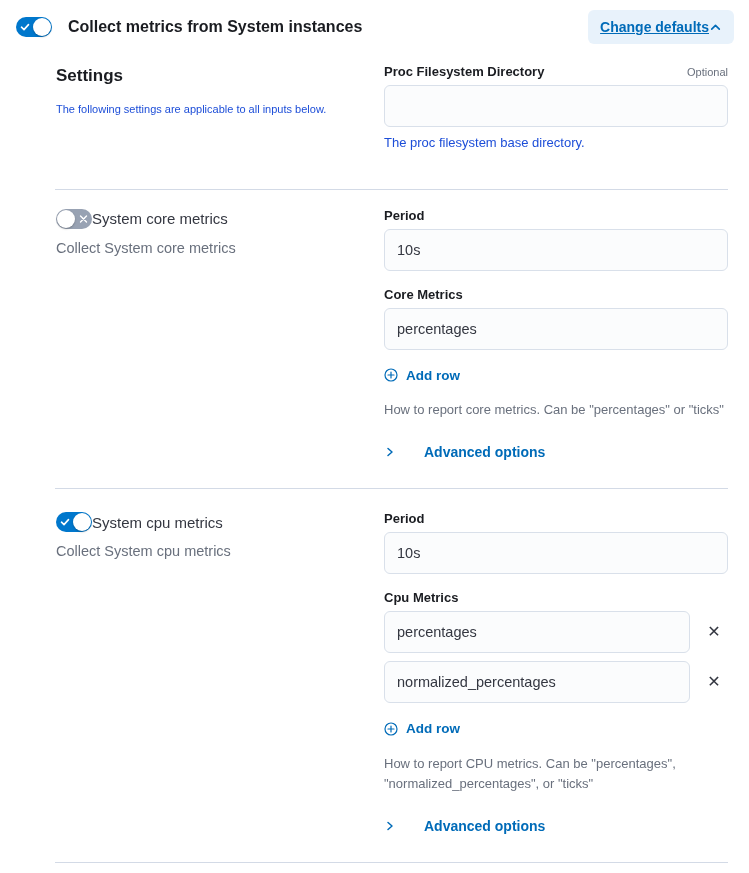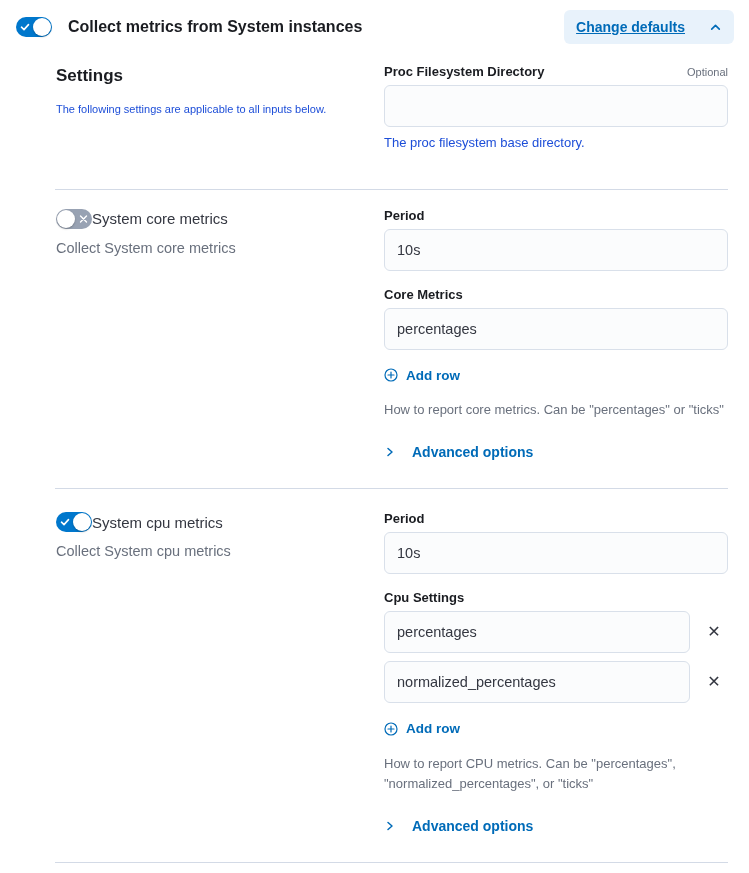--- a/index.html
+++ b/index.html
@@ -2,21 +2,21 @@
 <html><head>
 <meta charset="utf-8">
 <style>
   * { margin:0; padding:0; box-sizing:border-box; }
   html,body { width:749px; height:873px; background:#fff; overflow:hidden;
     font-family:"Liberation Sans", sans-serif; color:#343741; }
 
   
   .header { display:flex; align-items:center; padding:10px 15px 0 16px; }
   .header-title { flex:1; margin-left:16px; font-size:16px; font-weight:700; color:#1a1c21; }
-  .change-defaults { display:inline-flex; align-items:center; gap:24px;
+  .change-defaults { display:inline-flex; align-items:center; gap:0;
     background:#e8f2fb; border:none; border-radius:6px; padding:9px 12px;
     font-family:"Liberation Sans", sans-serif;
     font-size:14px; font-weight:600; color:#006bb8; cursor:pointer; }
   .change-defaults .cd-label { text-decoration:underline; }
 
   
   .switch { position:relative; width:36px; height:20px; border-radius:10px;
     flex:0 0 auto; cursor:pointer; }
   .switch.on  { background:#0077cc; }
   .switch.off { background:#98a2b3; }
@@ -55,21 +55,21 @@
 
   .metric-row { display:flex; align-items:center; gap:10px; margin-bottom:8px; }
   .metric-row .text-input { flex:1; }
   .remove-btn { background:none; border:none; cursor:pointer; width:28px; height:28px;
     font-size:16px; color:#343741; line-height:1; padding:0; flex:0 0 auto; }
 
   .add-row { display:inline-flex; align-items:center; gap:8px; background:none; border:none;
     font-family:"Liberation Sans", sans-serif; font-size:13.5px; font-weight:700;
     color:#006bb8; cursor:pointer; margin-top:10px; padding:0; }
   .help-block { margin-top:14px; font-size:13px; color:#69707d; line-height:1.55; }
-  .advanced { display:inline-flex; align-items:center; gap:16px; background:none; border:none;
+  .advanced { display:inline-flex; align-items:center; gap:28px; background:none; border:none;
     font-family:"Liberation Sans", sans-serif; font-size:14px; font-weight:700;
     color:#006bb8; cursor:pointer; margin-top:24px; padding:0; }
 </style>
 </head>
 <body>
 
 <div class="header">
   <div class="switch on">
     <span class="glyph">
       <svg width="10" height="10" viewBox="0 0 10 10">
@@ -180,21 +180,21 @@
     </div>
     <div class="col-right">
       <div class="field">
         <div class="field-label-row">
           <span class="field-label">Period</span>
         </div>
         <input class="text-input" type="text" value="10s" style="">
       </div>
       <div class="field" style="margin-bottom:0;">
         <div class="field-label-row">
-          <span class="field-label">Cpu Settings</span>
+          <span class="field-label">Cpu Metrics</span>
         </div>
         <div class="metric-row">
           <input class="text-input" type="text" value="percentages" style="">
           <button class="remove-btn">
             <span>✕</span>
           </button>
         </div>
         <div class="metric-row">
           <input class="text-input" type="text" value="normalized_percentages" style="">
           <button class="remove-btn">

